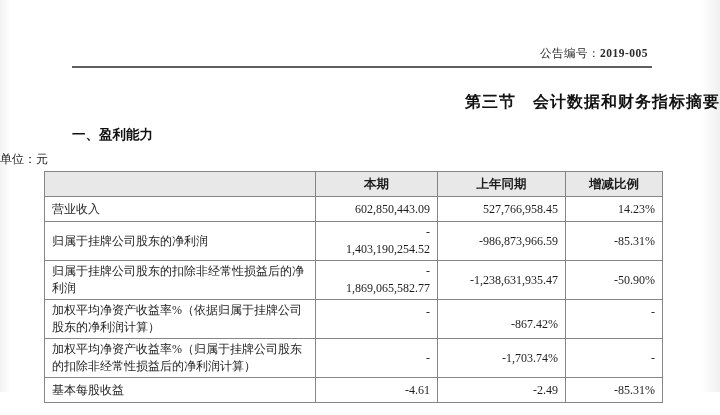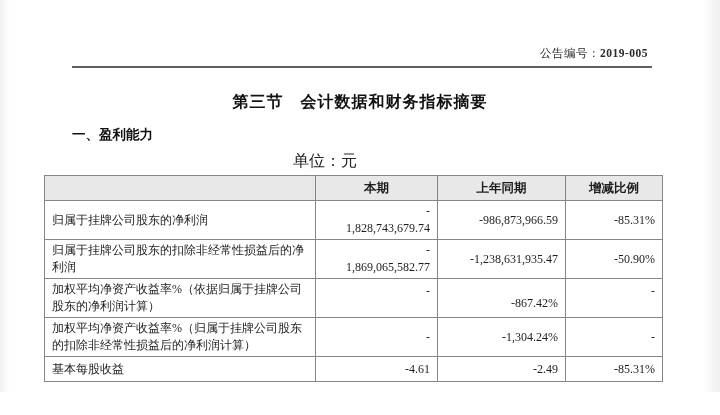--- a/index.html
+++ b/index.html
@@ -23,36 +23,36 @@
     color:#2a2a2a;
   }
   .announce .announce-num{font-weight:700;}
   .top-rule{
     margin:5px 68px 0 72px;
     border-top:2px solid #5f5f5f;
     height:0;
   }
   .title{
     margin-top:24px;
-    text-align:center;
+    text-align:right;
     font-size:16px;
     font-weight:700;
     letter-spacing:1px;
     color:#111;
   }
   .section{
     margin:13px 8px 0 72px;
     font-size:13.5px;
     font-weight:700;
     color:#111;
   }
   .unit{
     margin:7px 70px 3px 0;
-    text-align:center;
-    font-size:16px;
+    text-align:left;
+    font-size:12px;
     color:#222;
   }
   table.fin{
     table-layout:fixed;
     border-collapse:collapse;
     margin-left:44px;
     width:618px;
     font-size:12px;
     color:#1d1d1d;
   }
@@ -112,24 +112,36 @@
     <thead>
       <tr>
           <th></th>
           <th>本期</th>
           <th>上年同期</th>
           <th>增减比例</th>
         </tr>
     </thead>
     <tbody>
         <tr>
+          <td class="label">营业收入</td>
+          <td class="num">
+            <div>602,850,443.09</div>
+          </td>
+          <td class="num">
+            <div>527,766,958.45</div>
+          </td>
+          <td class="num">
+            <div>14.23%</div>
+          </td>
+        </tr>
+        <tr>
           <td class="label">归属于挂牌公司股东的净利润</td>
           <td class="num">
             <div>-</div>
-            <div>1,828,743,679.74</div>
+            <div>1,403,190,254.52</div>
           </td>
           <td class="num">
             <div>-986,873,966.59</div>
           </td>
           <td class="num">
             <div>-85.31%</div>
           </td>
         </tr>
         <tr>
           <td class="label">归属于挂牌公司股东的扣除非经常性损益后的净利润</td>
@@ -155,21 +167,21 @@
           <td class="num v-top">
             <div>-</div>
           </td>
         </tr>
         <tr>
           <td class="label">加权平均净资产收益率%（归属于挂牌公司股东的扣除非经常性损益后的净利润计算）</td>
           <td class="num">
             <div>-</div>
           </td>
           <td class="num">
-            <div>-1,304.24%</div>
+            <div>-1,703.74%</div>
           </td>
           <td class="num">
             <div>-</div>
           </td>
         </tr>
         <tr>
           <td class="label">基本每股收益</td>
           <td class="num">
             <div>-4.61</div>
           </td>

